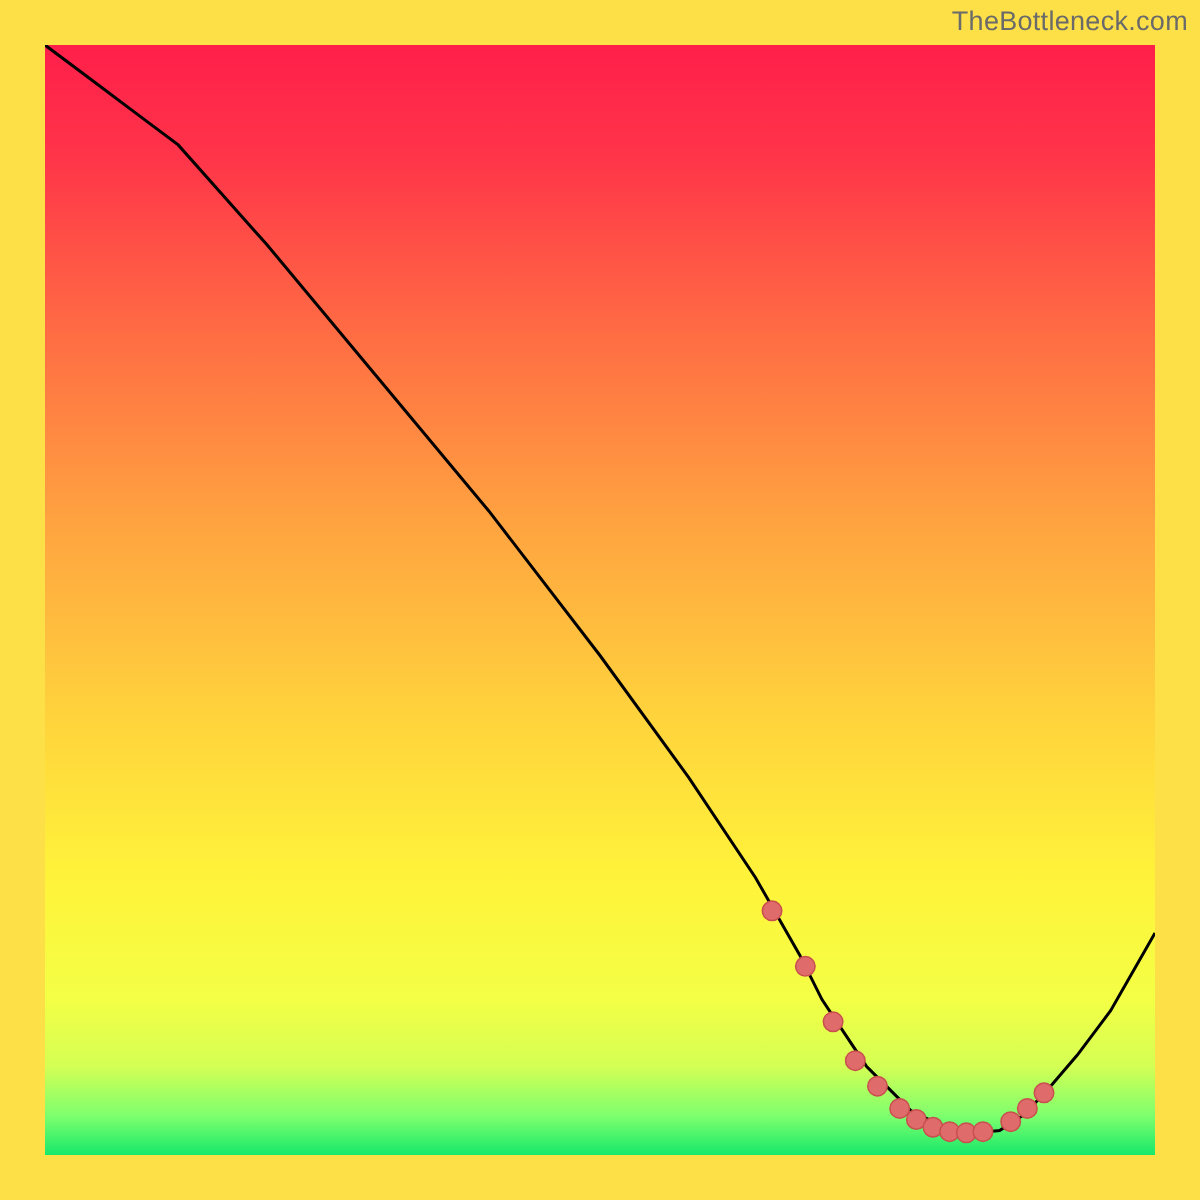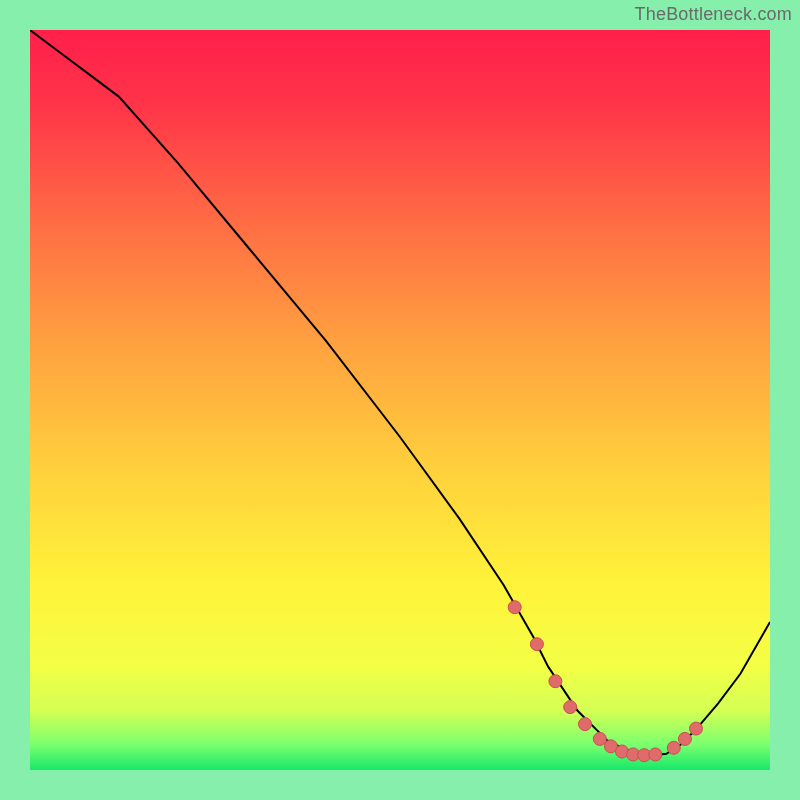--- a/index.html
+++ b/index.html
@@ -8,21 +8,21 @@
     width: 800px;
     height: 800px;
     background: #000;
     overflow: hidden;
     font-family: Arial, Helvetica, sans-serif;
   }
   .stage {
     position: relative;
     width: 800px;
     height: 800px;
-    background: #86efac;
+    background: #fde047;
   }
   .watermark {
     position: absolute;
     top: 4px;
     right: 8px;
     color: #6a6a6a;
     font-size: 18px;
     font-weight: 500;
     letter-spacing: 0.2px;
     user-select: none;

